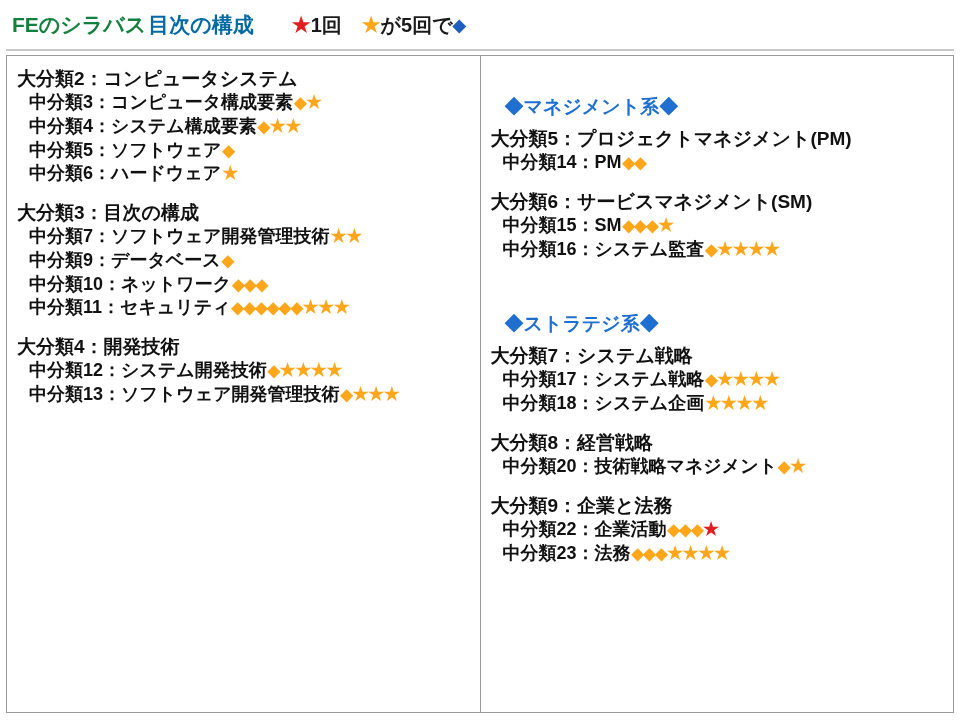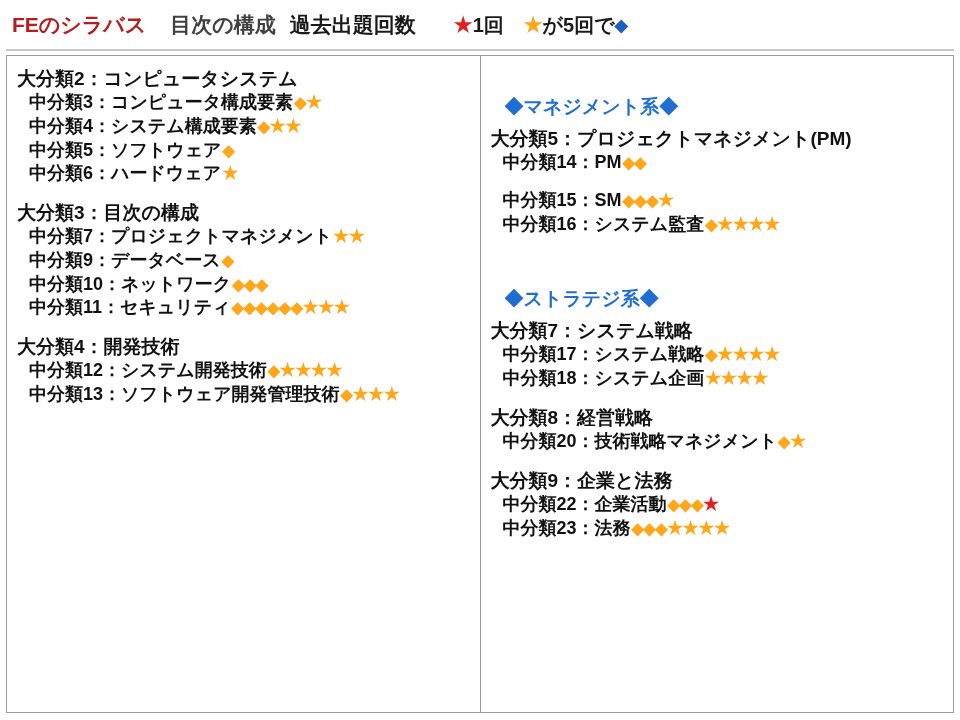--- a/index.html
+++ b/index.html
@@ -35,29 +35,29 @@
     position: absolute;
     left: 6px;
     top: 49px;
     width: 948px;
     height: 2px;
     background: #c8c8c8;
   }
   .h-title {
     font-size: 21px;
     font-weight: bold;
-    color: #b91c1c;
+    color: #15803d;
     letter-spacing: 0px;
     white-space: nowrap;
   }
   .h-sub {
     font-size: 21px;
     font-weight: bold;
-    color: #404040;
-    margin-left: 24px;
+    color: #0369a1;
+    margin-left: 2px;
     white-space: nowrap;
   }
   .h-sub2 {
     font-size: 21px;
     font-weight: bold;
     color: #1a1a1a;
     margin-left: 14px;
     white-space: nowrap;
   }
   .h-legend {
@@ -145,21 +145,20 @@
   .spacer-8 { height: 8px; }
 </style>
 </head>
 <body>
 
 <div class="page">
 
   <div class="header">
     <span class="h-title">FEのシラバス</span>
     <span class="h-sub">目次の構成</span>
-    <span class="h-sub2">過去出題回数</span>
     <span class="h-legend">
       <span class="legend-gap"></span>
       <span class="star-r">★</span>
       <span>1回</span>
       <span class="legend-gap"></span>
       <span class="star-o">★</span>
       <span>が5回で</span>
       <span class="dia-b">◆</span>
     </span>
   </div>
@@ -169,38 +168,39 @@
     <div class="col col-left" id="col-left">
         <div class="group">
           <div class="major">大分類2：コンピュータシステム</div>
           <div class="minor"><span>中分類3：コンピュータ構成要素</span><span class="marks"><span class="m-dia">◆</span><span class="m-star">★</span></span></div>
           <div class="minor"><span>中分類4：システム構成要素</span><span class="marks"><span class="m-dia">◆</span><span class="m-star">★</span><span class="m-star">★</span></span></div>
           <div class="minor"><span>中分類5：ソフトウェア</span><span class="marks"><span class="m-dia">◆</span></span></div>
           <div class="minor"><span>中分類6：ハードウェア</span><span class="marks"><span class="m-star">★</span></span></div>
         </div>
         <div class="group">
           <div class="major">大分類3：目次の構成</div>
-          <div class="minor"><span>中分類7：プロジェクトマネジメント</span><span class="marks"><span class="m-star">★</span><span class="m-star">★</span></span></div>
+          <div class="minor"><span>中分類7：ソフトウェア開発管理技術</span><span class="marks"><span class="m-star">★</span><span class="m-star">★</span></span></div>
           <div class="minor"><span>中分類9：データベース</span><span class="marks"><span class="m-dia">◆</span></span></div>
           <div class="minor"><span>中分類10：ネットワーク</span><span class="marks"><span class="m-dia">◆</span><span class="m-dia">◆</span><span class="m-dia">◆</span></span></div>
           <div class="minor"><span>中分類11：セキュリティ</span><span class="marks"><span class="m-dia">◆</span><span class="m-dia">◆</span><span class="m-dia">◆</span><span class="m-dia">◆</span><span class="m-dia">◆</span><span class="m-dia">◆</span><span class="m-star">★</span><span class="m-star">★</span><span class="m-star">★</span></span></div>
         </div>
         <div class="group">
           <div class="major">大分類4：開発技術</div>
           <div class="minor"><span>中分類12：システム開発技術</span><span class="marks"><span class="m-dia">◆</span><span class="m-star">★</span><span class="m-star">★</span><span class="m-star">★</span><span class="m-star">★</span></span></div>
           <div class="minor"><span>中分類13：ソフトウェア開発管理技術</span><span class="marks"><span class="m-dia">◆</span><span class="m-star">★</span><span class="m-star">★</span><span class="m-star">★</span></span></div>
         </div>
       </div>
     <div class="col col-right" id="col-right">
         <div class="col-title">◆マネジメント系◆</div>
         <div class="group">
           <div class="major">大分類5：プロジェクトマネジメント(PM)</div>
           <div class="minor"><span>中分類14：PM</span><span class="marks"><span class="m-dia">◆</span><span class="m-dia">◆</span></span></div>
         </div>
         <div class="group">
+          <div class="major">大分類6：サービスマネジメント(SM)</div>
           <div class="minor"><span>中分類15：SM</span><span class="marks"><span class="m-dia">◆</span><span class="m-dia">◆</span><span class="m-dia">◆</span><span class="m-star">★</span></span></div>
           <div class="minor"><span>中分類16：システム監査</span><span class="marks"><span class="m-dia">◆</span><span class="m-star">★</span><span class="m-star">★</span><span class="m-star">★</span><span class="m-star">★</span></span></div>
         </div>
         <div class="spacer-8"></div>
         <div class="col-title">◆ストラテジ系◆</div>
         <div class="group">
           <div class="major">大分類7：システム戦略</div>
           <div class="minor"><span>中分類17：システム戦略</span><span class="marks"><span class="m-dia">◆</span><span class="m-star">★</span><span class="m-star">★</span><span class="m-star">★</span><span class="m-star">★</span></span></div>
           <div class="minor"><span>中分類18：システム企画</span><span class="marks"><span class="m-star">★</span><span class="m-star">★</span><span class="m-star">★</span><span class="m-star">★</span></span></div>
         </div>

